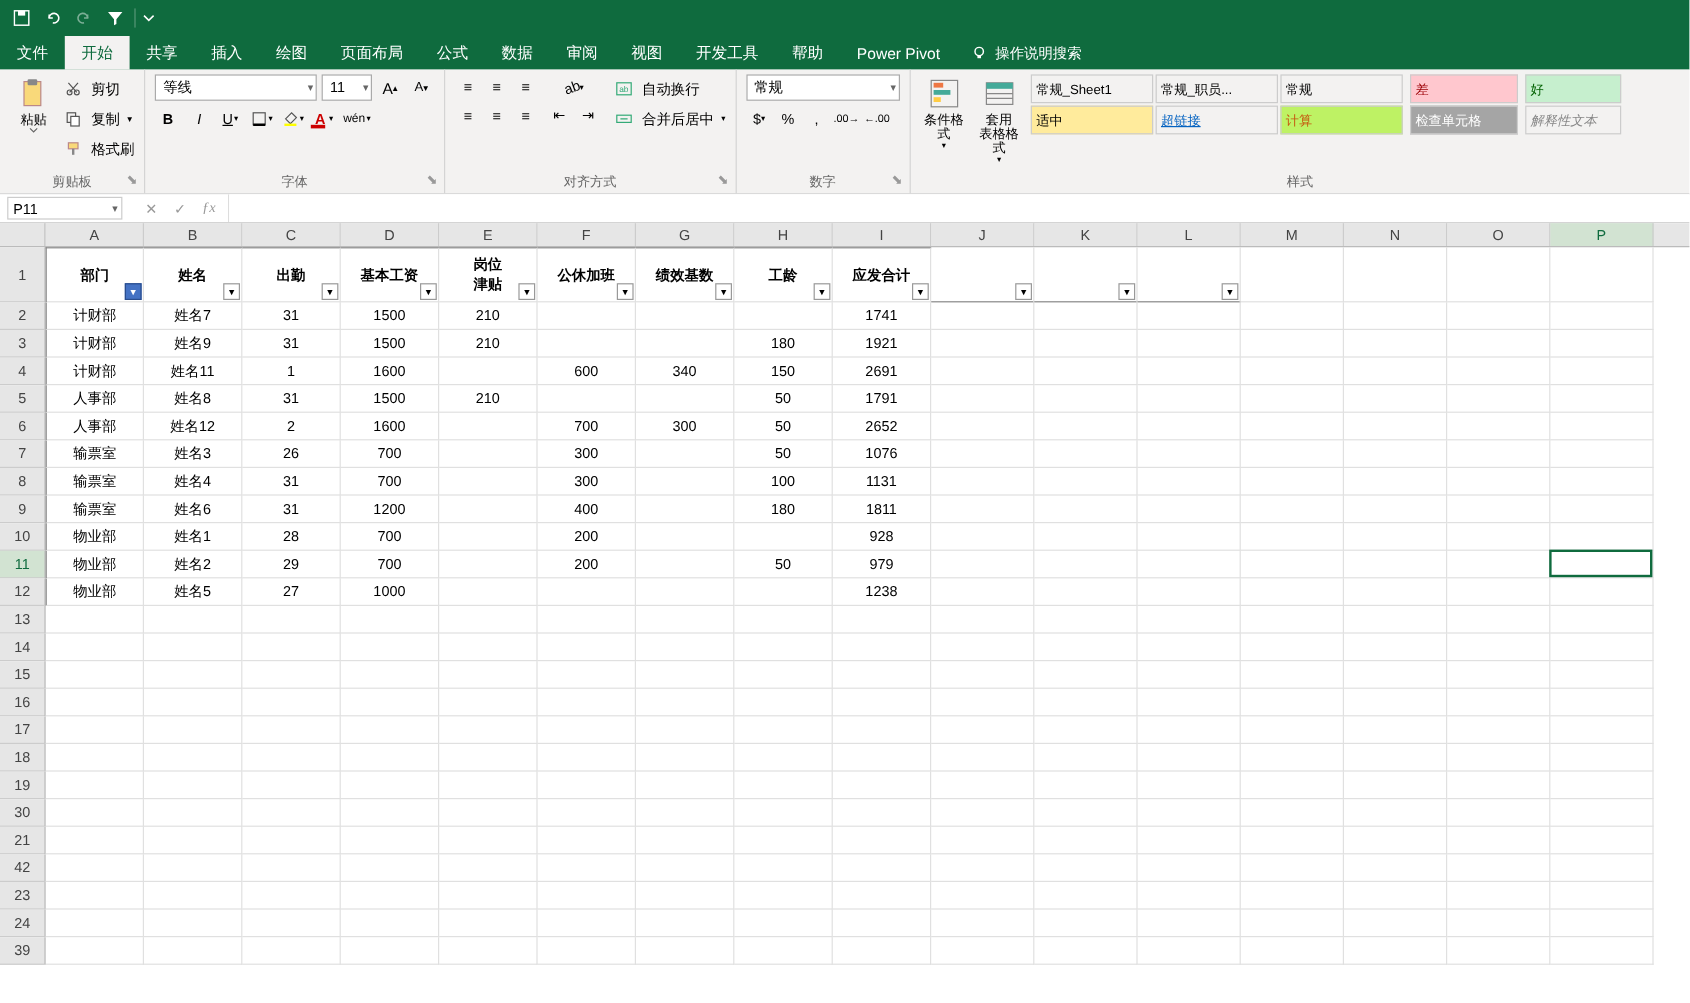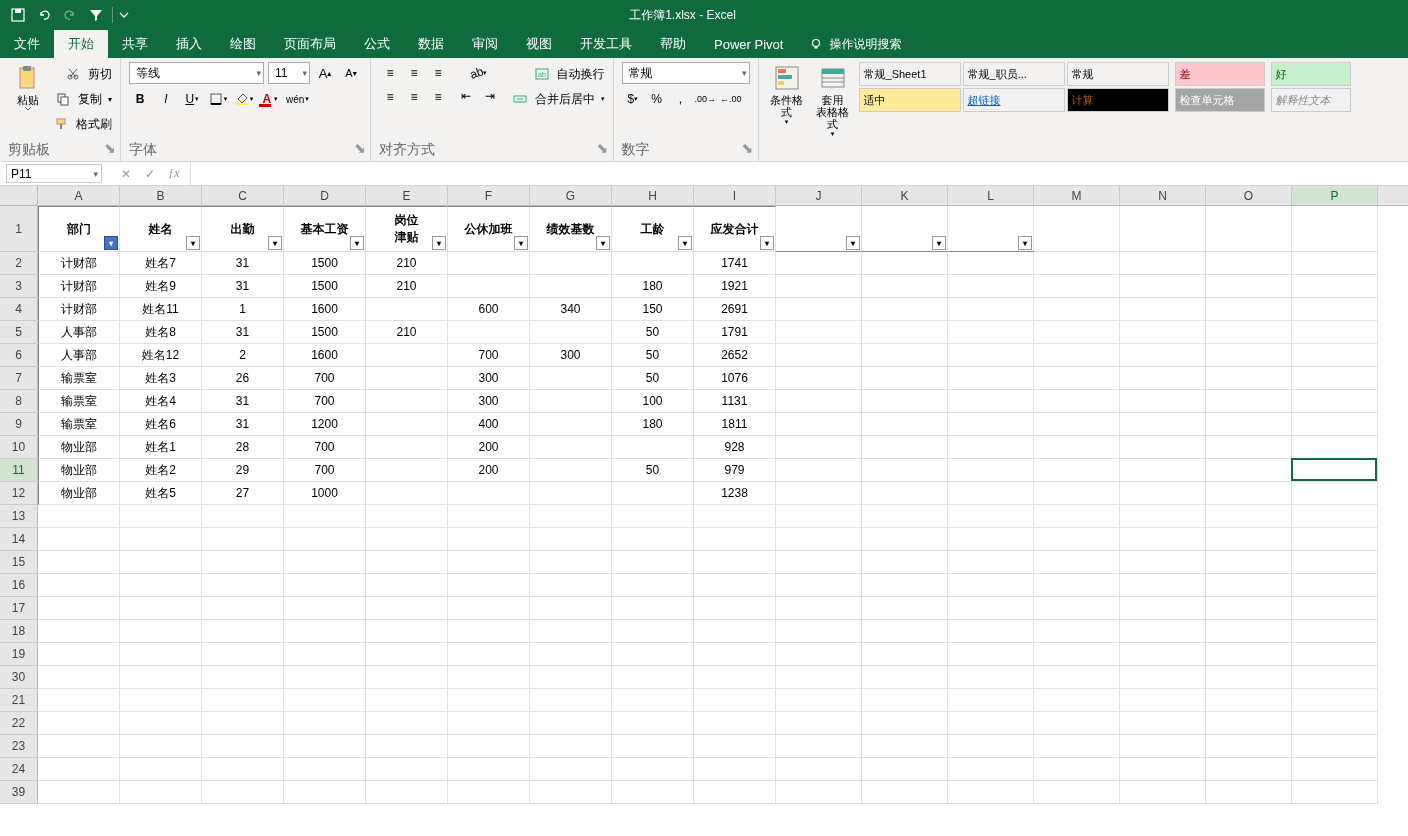--- a/index.html
+++ b/index.html
@@ -16,27 +16,27 @@
 .menubar { background: #0f6b3e; height: 28px; display: flex; align-items: stretch; color: #fff; }
 .menu-item { padding: 0 14px; display: flex; align-items: center; font-size: 13px; cursor: pointer; }
 .menu-item.active { background: #f3f2f1; color: #0f6b3e; }
 .tell-me { display: flex; align-items: center; padding: 0 12px; gap: 6px; font-size: 12px; }
 .bulb { width: 14px; height: 14px; }
 
 
 .ribbon { background: #f3f2f1; height: 104px; display: flex; border-bottom: 1px solid #d4d4d4; }
 .rgroup { border-right: 1px solid #d4d4d4; padding: 4px 8px 2px; display: flex; flex-direction: column; justify-content: space-between; }
 .rgroup-body { display: flex; gap: 6px; align-items: flex-start; flex: 1; }
-.rgroup-label { text-align: left; font-size: 14px; color: #666; padding-top: 2px; position: relative; }
+.rgroup-label { text-align: center; font-size: 11px; color: #666; padding-top: 2px; position: relative; }
 .rgroup-label .launcher { position: absolute; right: -4px; top: 1px; width: 12px; height: 12px; cursor: pointer; color: #999; }
 
 .big-btn { display: flex; flex-direction: column; align-items: center; width: 40px; cursor: pointer; padding: 2px 0; }
 .big-btn .icon { width: 28px; height: 28px; margin-bottom: 2px; }
 .big-btn span { font-size: 11px; line-height: 1.1; text-align: center; }
-.mini-row { display: flex; align-items: center; gap: 4px; height: 24px; justify-content: flex-end; }
+.mini-row { display: flex; align-items: center; gap: 4px; height: 24px; }
 .mini-btn { height: 22px; min-width: 22px; display: flex; align-items: center; justify-content: center; cursor: pointer; border: 1px solid transparent; }
 .mini-stack { display: flex; flex-direction: column; gap: 1px; }
 
 .font-select { height: 22px; border: 1px solid #aaa; background: #fff; padding: 0 18px 0 6px; width: 135px; position: relative; display: flex; align-items: center; font-size: 12px; }
 .font-size-sel { width: 42px; }
 .combo-arrow { position: absolute; right: 2px; top: 50%; transform: translateY(-50%); font-size: 9px; color: #666; }
 
 .align-grid { display: grid; grid-template-columns: repeat(3, 22px); grid-auto-rows: 22px; gap: 2px; }
 
 .style-gallery { display: grid; grid-template-columns: repeat(3, 102px); grid-auto-rows: 24px; gap: 2px; }
@@ -103,21 +103,20 @@
           <path d="M1 2 L13 2 L8 8 L8 12 L6 13 L6 8 Z" fill="#fff"></path>
         </svg>
     </div>
     <div class="qat-sep"></div>
     <div class="qat-btn" style="width:14px">
       <svg width="10" height="10" viewBox="0 0 10 10">
           <path d="M1 3 L5 7 L9 3" fill="none" stroke="#fff" stroke-width="1.3"></path>
         </svg>
     </div>
   </div>
-  <div class="title-center">工作簿1.xlsx  -  Excel</div>
   <div style="width:180px"></div>
 </div>
 
 <div class="menubar">
   <div class="menu-item">文件</div>
   <div class="menu-item active">开始</div>
   <div class="menu-item">共享</div>
   <div class="menu-item">插入</div>
   <div class="menu-item">绘图</div>
   <div class="menu-item">页面布局</div>
@@ -313,31 +312,32 @@
         <span style="white-space:pre-line">套用
 表格格式</span>
           <span style="font-size:7px">▾</span>
       </div>
       <div class="style-gallery">
         <div class="style-item">常规_Sheet1</div>
         <div class="style-item">常规_职员...</div>
         <div class="style-item">常规</div>
         <div class="style-item" style="background:#ffeb9c">适中</div>
         <div class="style-item" style="color:#0563c1;text-decoration:underline">超链接</div>
-        <div class="style-item" style="background:#000000;color:#c65911">计算</div>
+        <div class="style-item" style="background:#bef264;color:#c65911">计算</div>
       </div>
       <div class="style-gallery" style="grid-template-columns:repeat(1,90px)">
         <div class="style-item" style="background:#ffc7ce;color:#9c0006">差</div>
         <div class="style-item" style="background:#a5a5a5;color:#fff">检查单元格</div>
       </div>
       <div class="style-gallery" style="grid-template-columns:repeat(1,80px)">
         <div class="style-item" style="background:#c6efce;color:#006100">好</div>
         <div class="style-item" style="font-style:italic;color:#888">解释性文本</div>
       </div>
     </div>
+    <div class="rgroup-label">样式</div>
   </div>
 </div>
 
 <div class="fbar-wrap">
   <div class="namebox">
       <span>P11</span>
       <span class="combo-arrow">▾</span>
     </div>
   <div class="fbar-btns">
     <div class="fbar-btn">✕</div>
@@ -385,21 +385,21 @@
         <div class="row-h">12</div>
         <div class="row-h">13</div>
         <div class="row-h">14</div>
         <div class="row-h">15</div>
         <div class="row-h">16</div>
         <div class="row-h">17</div>
         <div class="row-h">18</div>
         <div class="row-h">19</div>
         <div class="row-h">30</div>
         <div class="row-h">21</div>
-        <div class="row-h">22</div>
+        <div class="row-h">42</div>
         <div class="row-h">23</div>
         <div class="row-h">24</div>
         <div class="row-h">39</div>
       </div>
     <div class="cells" id="cells">
         <div class="row tall">
           <div class="cell tbl hdr-cell tbl-left tbl-top" style="width: 82px;">
             <span style="white-space: pre-line; text-align: center;">部门</span>
             <div class="filter-btn active">▾</div>
           </div>

